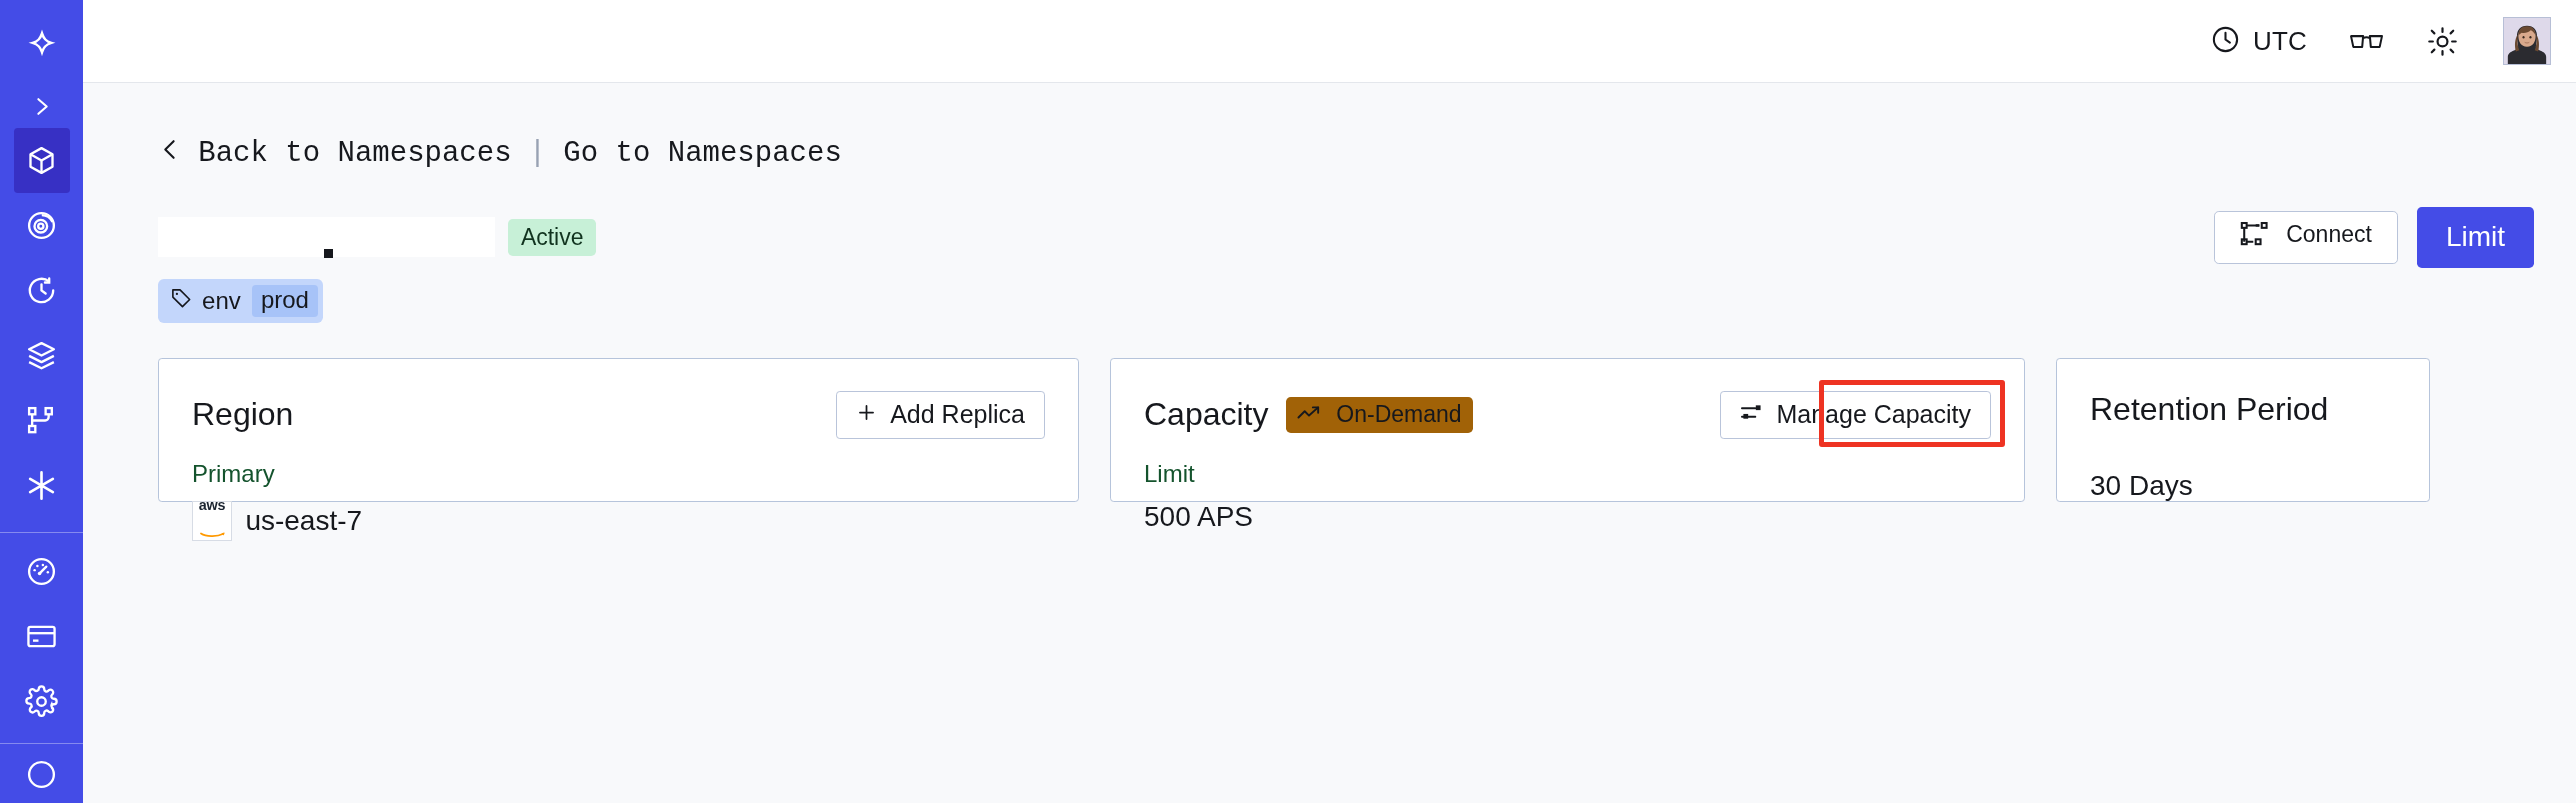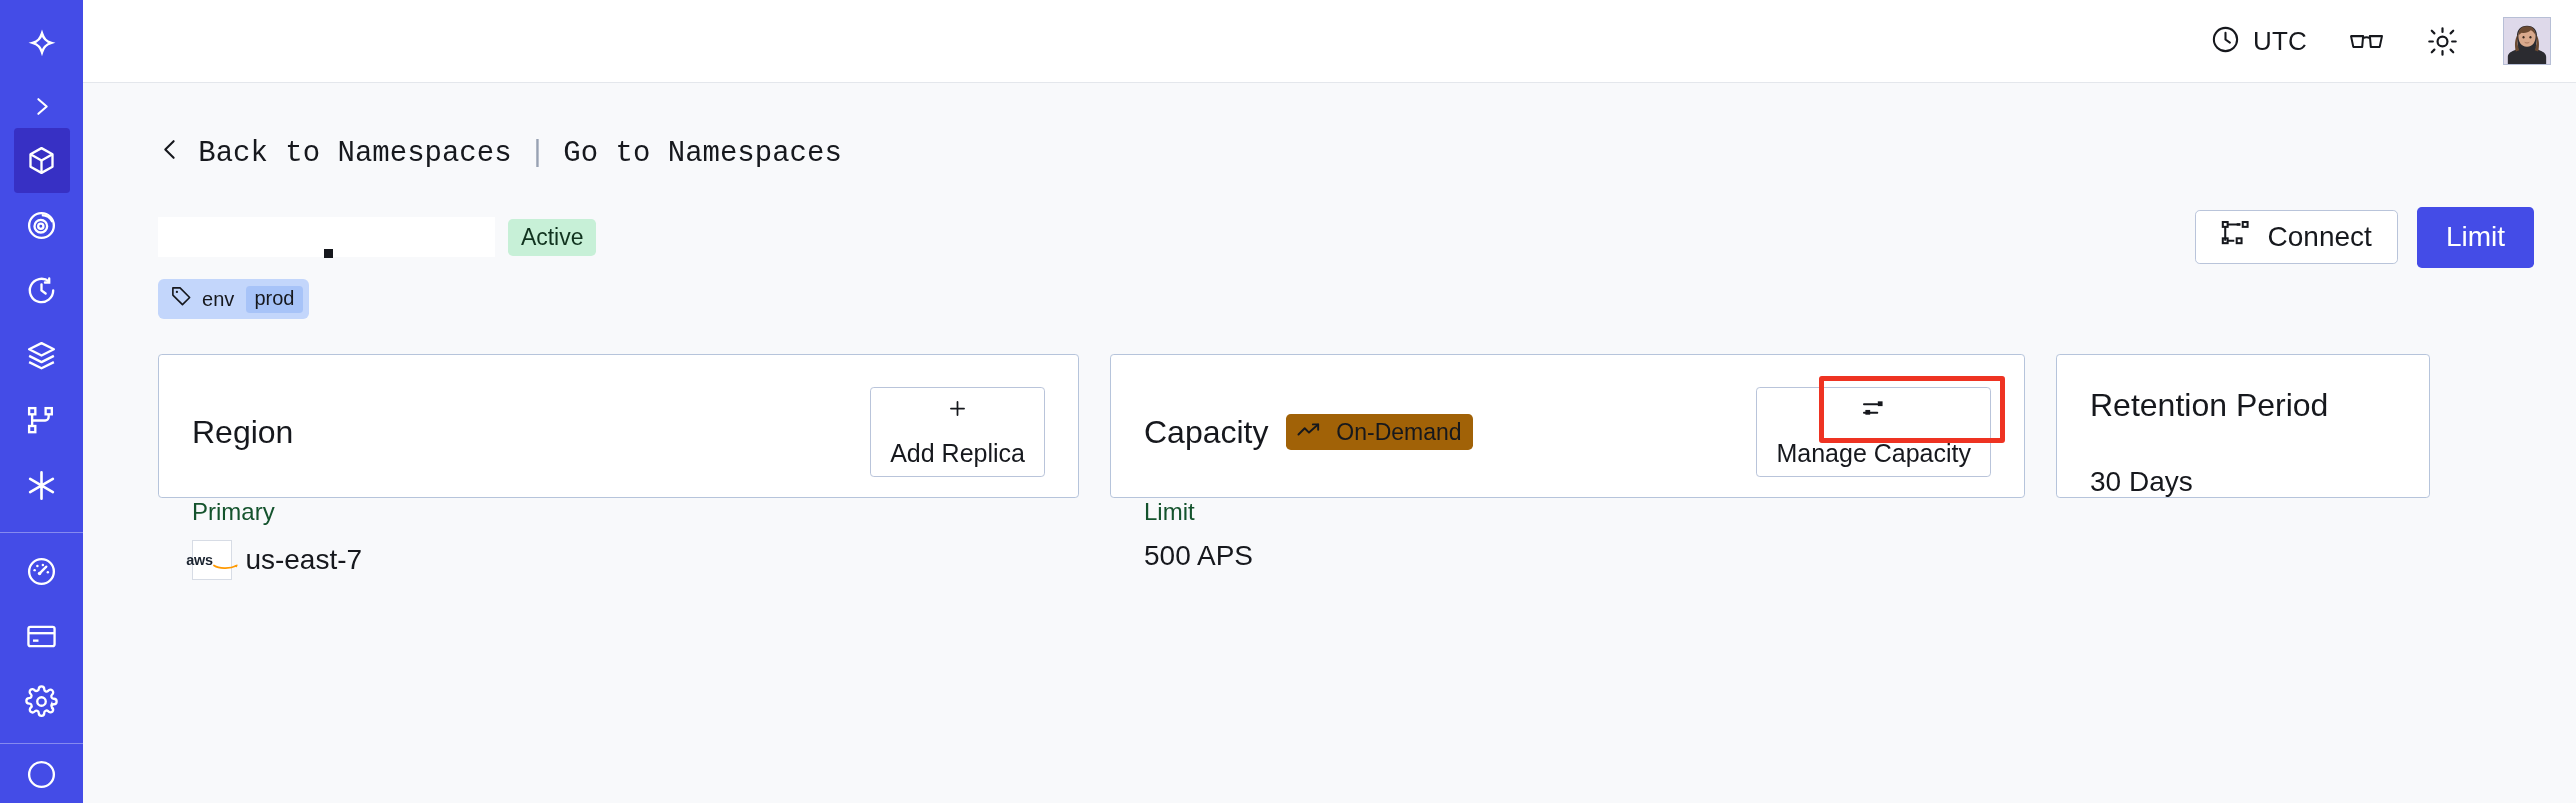--- a/index.html
+++ b/index.html
@@ -64,37 +64,37 @@
     width: 337px; height: 40px; background: #ffffff;
   }
   .ns-dot { width: 8.6px; height: 8.6px; background: #16181d; position: absolute; left: 166px; top: 42px; }
   .status-badge {
     background: #c7f0d7; color: #11331f;
     font-size: 23px; padding: 4.8px 12.5px; border-radius: 4.8px;
     margin-left: 13.4px;
   }
   .actions { margin-left: auto; display: flex; align-items: center; gap: 19px; }
   .btn-connect {
-    display: flex; align-items: center; gap: 17.3px;
+    display: flex; align-items: flex-start; gap: 17.3px;
     background: #ffffff; border: 1px solid #b9c4da;
     border-radius: 4.8px; padding: 9px 25px;
-    font-size: 28px; color: #16181d; cursor: pointer;
+    font-size: 23px; color: #16181d; cursor: pointer;
   }
   .btn-edit {
     background: #444ce7; color: #ffffff; border: none;
     border-radius: 4.8px; padding: 14.4px 29px;
     font-size: 28px; cursor: pointer; font-family: inherit;
   }
 
   .tags-row { margin-top: 11.5px; display: flex; }
   .tag {
     display: inline-flex; align-items: center; gap: 9.6px;
     background: #c3d6fb; border-radius: 5.8px;
     padding: 5.8px 5.8px 5.8px 11.5px;
-    font-size: 20px; color: #16181d;
+    font-size: 24px; color: #16181d;
   }
   .tag-key { margin-right: 1.9px; }
   .tag-val { background: #a7c3f8; border-radius: 3.8px; padding: 1px 8.6px 2.9px; }
 
   .tabs { display: flex; gap: 36px; margin-top: 42px; border-bottom: 1px solid #dfe3ec; padding-bottom: 0; }
   .tab {
     font-size: 28px; color: #475467; padding: 0 3.8px 15.3px;
     cursor: pointer; border-bottom: 3.8px solid transparent; position: relative; top: 1px;
   }
   .tab.active { color: #444ce7; border-bottom-color: #444ce7; }
@@ -114,28 +114,28 @@
     display: inline-flex; align-items: center; gap: 14px;
     background: #a16207; color: #16181d;
     font-size: 23px; border-radius: 4.8px; padding: 4.8px 11.5px;
     margin-left: 17.3px;
   }
   .card-btn {
     margin-left: auto;
     display: inline-flex; align-items: center; gap: 13.4px;
     background: #ffffff; border: 1px solid #b9c4da;
     border-radius: 3.8px; padding: 8.6px 19px;
-    font-size: 25px; color: #16181d; cursor: pointer; font-family: inherit; flex-direction: column;
+    font-size: 25px; color: #16181d; cursor: pointer; font-family: inherit;
   }
   .card-sub { font-size: 24px; color: #14532d; margin-top: 21px; }
   .card-value { font-size: 28px; color: #16181d; margin-top: 13.4px; display: flex; align-items: center; gap: 13.4px; }
   .retention-value { font-size: 28px; color: #16181d; margin-top: 42px; }
   .aws-badge {
     width: 40px; height: 40px; border: 1px solid #d7dce5; background: #fff;
-    display: flex; flex-direction: row; align-items: center; justify-content: center;
+    display: flex; flex-direction: column; align-items: center; justify-content: center;
     flex: 0 0 40px;
   }
   .aws-txt { font-size: 14.4px; font-weight: bold; color: #1b2430; line-height: 1; letter-spacing: -0.3px; }
   .aws-swoosh { margin-top: 1px; }
 
   
   .annot {
     position: absolute;
     border: 5.8px solid #ee3322;
     border-radius: 2.9px;

